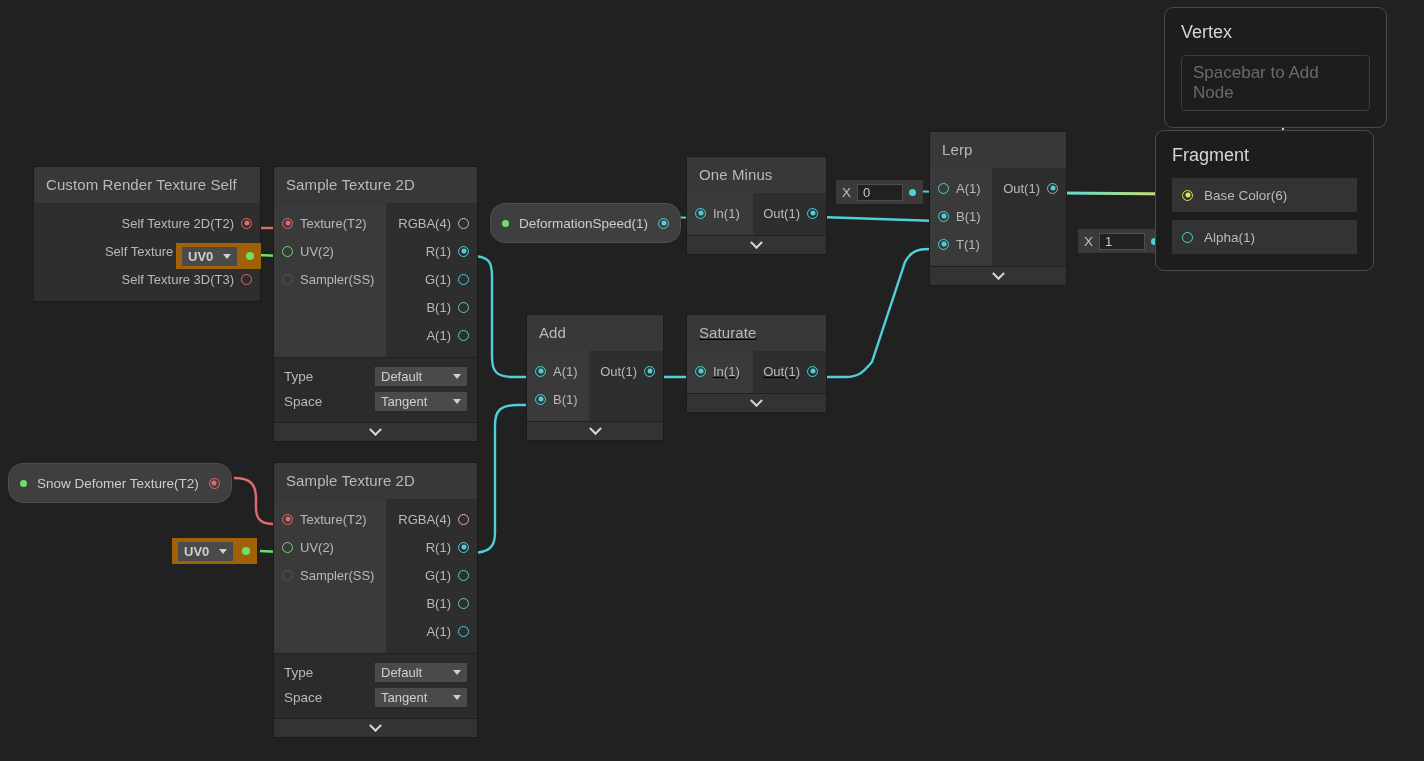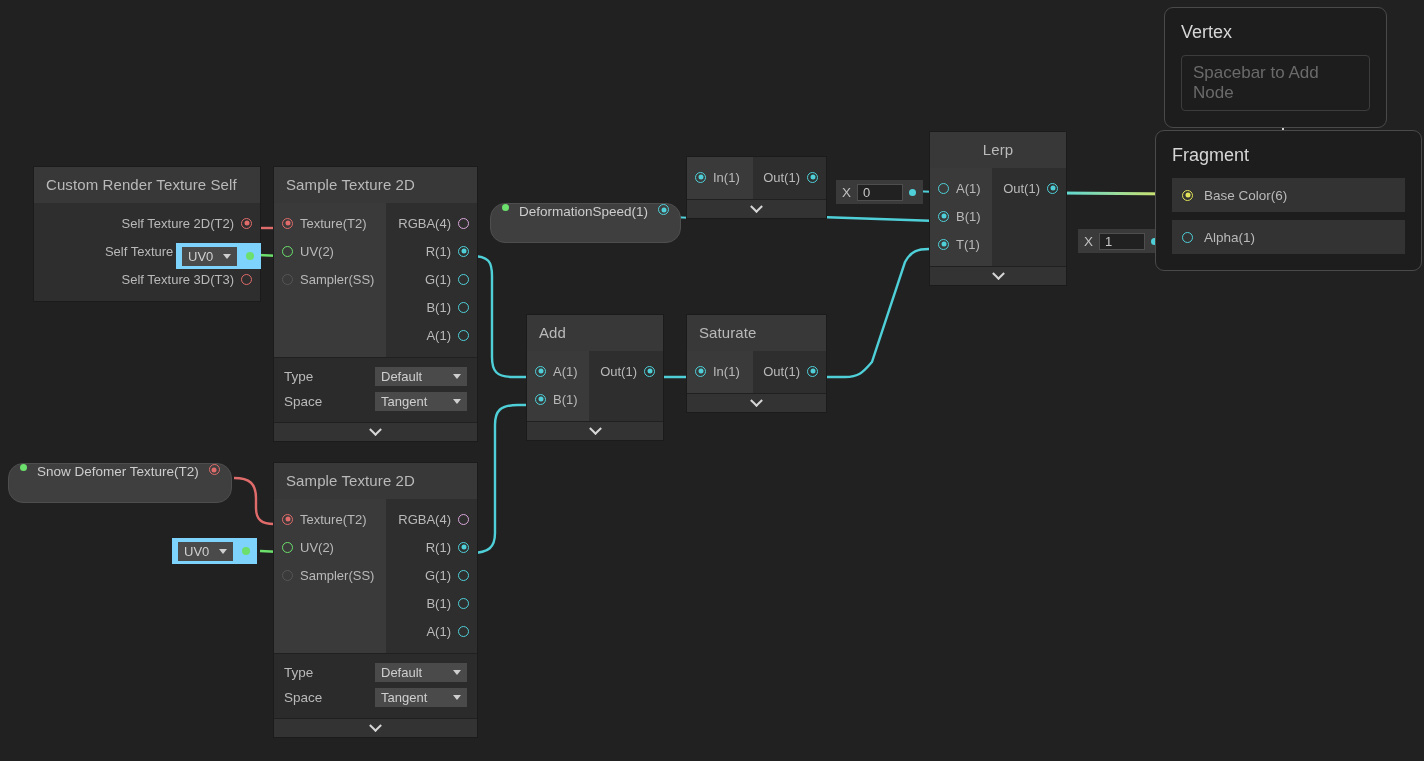--- a/index.html
+++ b/index.html
@@ -43,23 +43,23 @@
     background: #4a4a4a; color: #cfcfcf; font-size: 13px;
     width: 92px; height: 19px; line-height: 19px; padding: 8px 6px;
     display: flex; align-items: center; justify-content: space-between;
   }
   .caret { width:0;height:0;border-left:4px solid transparent;border-right:4px solid transparent;border-top:5px solid #cfcfcf; }
   .collapse { background: #333333; border-top: 1px solid #202020; height: 19px; display:flex; align-items:center; justify-content:center; }
   .chev { width:9px;height:9px;border-right:2px solid #d6d6d6;border-bottom:2px solid #d6d6d6; transform: rotate(45deg) translate(-2px,-2px); }
 
   
   .pill {
-    position: absolute; display: flex; align-items: flex-start; gap: 10px;
+    position: absolute; display: flex; align-items: center; gap: 10px;
     height: 40px; border-radius: 15px; background: #3f3f3f; border: 1px solid #4e4e4e;
-    padding: 0 11px; color: #cdcdcd; font-size: 13.5px; white-space: nowrap;
+    padding: 10px 11px; color: #cdcdcd; font-size: 13.5px; white-space: nowrap;
   }
   .pilldot { width:7px;height:7px;border-radius:50%;background:#6cdf6c;flex:none; }
 
   
   .inline-val {
     position: absolute; display: flex; align-items: center;
     height: 24px; background: #3a3a3a; padding: 0 7px 0 6px; gap: 6px;
   }
   .inline-val .xl { color: #c2c2c2; font-size: 13.5px; }
   .inline-val .fld {
@@ -75,21 +75,21 @@
     border: 1px solid #3c3c3c; border-radius: 4px; color: #6a6a6a;
     font-size: 17px; padding: 7px 11px;
   }
   .block-row {
     background: #333333; height: 34px; display: flex; align-items: center;
     padding-left: 10px; gap: 11px; color: #b9b9b9; font-size: 13.5px; margin-bottom: 8px;
   }
   .block-row:last-child { margin-bottom: 0; }
 
   
-  .uv-widget { position: absolute; display: flex; align-items: center; gap: 9px; background: #7dd3fc; height: 26px; padding: 0 7px 0 6px; }
+  .uv-widget { position: absolute; display: flex; align-items: center; gap: 9px; background: #a16207; height: 26px; padding: 0 7px 0 6px; font-weight: bold; }
   .uv-widget .dd { background:#4a4a4a;color:#cfcfcf;font-size:13px;height:19px;display:flex;align-items:center;gap:10px;padding:0 6px; }
   .uv-widget .minidot { width: 8px; height: 8px; border-radius: 50%; background: #6cdf6c; }
 </style>
 </head>
 <body>
 
 <div id="canvas">
 
   <svg class="wires">
     <defs>
@@ -319,61 +319,62 @@
           <span class="sock filled"></span>
         </div>
       </div>
     </div>
     <div class="collapse">
       <span class="chev"></span>
     </div>
   </div>
 
   <div class="node" style="left:686px; top:156px; width:141px;">
+    <div class="node-header">One Minus</div>
     <div class="ports">
       <div class="col-in" style="width:66px; padding:6px 0 8px 0;">
         <div class="port-row in">
           <span class="sock filled"></span>
           <span class="lbl">In(1)</span>
         </div>
       </div>
       <div class="col-out" style="padding:6px 0 8px 0;">
         <div class="port-row out">
           <span class="lbl">Out(1)</span>
           <span class="sock filled"></span>
         </div>
       </div>
     </div>
     <div class="collapse">
       <span class="chev"></span>
     </div>
   </div>
 
-  <div class="node" style="left:686px; top:314px; width:141px;">
+  <div class="node" style="left:686px; top:314px; width:141px;text-decoration:underline;">
     <div class="node-header">Saturate</div>
     <div class="ports">
       <div class="col-in" style="width:66px; padding:6px 0 8px 0;">
         <div class="port-row in">
           <span class="sock filled"></span>
           <span class="lbl">In(1)</span>
         </div>
       </div>
       <div class="col-out" style="padding:6px 0 8px 0;">
         <div class="port-row out">
           <span class="lbl">Out(1)</span>
           <span class="sock filled"></span>
         </div>
       </div>
     </div>
     <div class="collapse">
       <span class="chev"></span>
     </div>
   </div>
 
-  <div class="node" style="left:929px; top:131px; width:138px;text-align:center;">
+  <div class="node" style="left:929px; top:131px; width:138px;">
     <div class="node-header">Lerp</div>
     <div class="ports">
       <div class="col-in" style="width:62px; padding:6px 0 8px 0;">
         <div class="port-row in">
           <span class="sock"></span>
           <span class="lbl">A(1)</span>
         </div>
         <div class="port-row in">
           <span class="sock filled"></span>
           <span class="lbl">B(1)</span>
@@ -405,21 +406,21 @@
     <span class="xl">X</span>
     <span class="fld">1</span>
     <span class="minidot"></span>
   </div>
 
   <div class="stage" style="left:1164px; top:7px; width:223px;">
     <div class="stage-title">Vertex</div>
     <div class="stage-empty">Spacebar to Add Node</div>
   </div>
 
-  <div class="stage" style="left:1155px; top:130px; width:267px;">
+  <div class="stage" style="left:1155px; top:130px; width:219px;">
     <div class="stage-title">Fragment</div>
     <div class="block-row">
       <span class="sock yellow filled"></span>
       <span>Base Color(6)</span>
     </div>
     <div class="block-row">
       <span class="sock"></span>
       <span>Alpha(1)</span>
     </div>
   </div>

